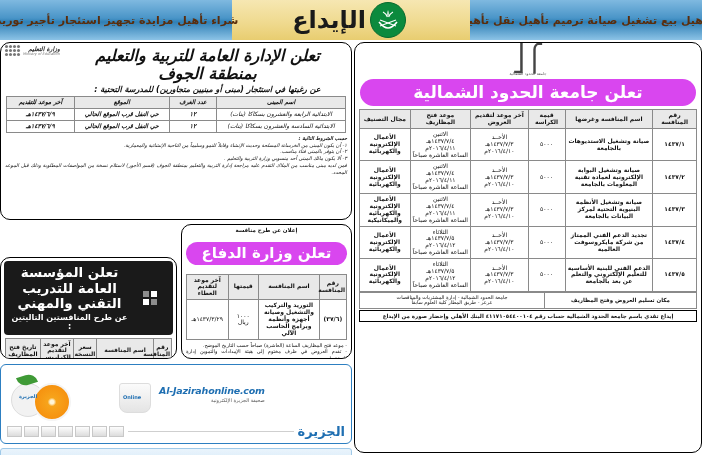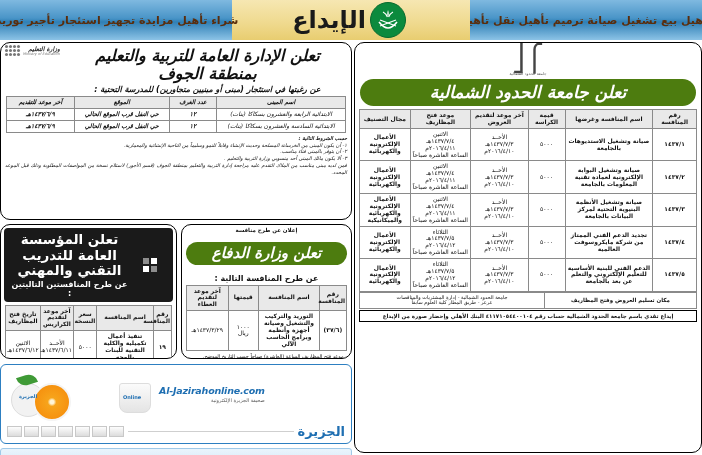--- a/index.html
+++ b/index.html
@@ -27,22 +27,22 @@
           display:flex;align-items:center;justify-content:center;
           margin:0 4px;flex:0 0 auto;border:1px solid #076a2e;}
 
   
   .col-left{position:absolute;right:0;top:42px;width:348px;height:411px;}
   .col-right{position:absolute;left:0;top:42px;width:352px;height:411px;}
 
   .box{border:1px solid #000;border-radius:10px;background:#fff;
        box-sizing:border-box;overflow:hidden;}
 
-  .blackbar{background:#4d7c0f;color:#fff;border-radius:16px;
-            text-align:center;padding:4px 6px;margin:3px 5px;font-style:italic;}
+  .blackbar{background:#d946ef;color:#fff;border-radius:16px;
+            text-align:center;padding:4px 6px;margin:3px 5px;}
   .blackbar .t1{font-size:17px;font-weight:bold;line-height:1.1;}
   .blackbar .t2{font-size:9.5px;font-weight:bold;margin-top:2px;}
 
   .hdr-flat{background:#1a1a1a;color:#fff;text-align:center;padding:4px 6px;}
   .hdr-flat .t1{font-size:13.5px;font-weight:bold;line-height:1.15;}
   .hdr-flat .t2{font-size:8px;font-weight:bold;margin-top:1px;}
 
   table{width:100%;border-collapse:collapse;table-layout:fixed;}
   th,td{border:1px solid #8a8a8a;text-align:center;vertical-align:middle;
         padding:2px 1px;line-height:1.15;}
@@ -323,21 +323,20 @@
           </div>
       </div>
     </div>
 
     <div style="display:flex;gap:4px;margin-top:4px;height:135px;">
       <div class="box" style="width:174px;">
         <div style="font-size:5.5px;text-align:center;padding-top:2px;font-weight:bold;">إعلان عن طرح منافسة</div>
         <div class="blackbar" style="margin:9px 4px;padding:3px;">
           <div class="t1" style="font-size:15px;">تعلن وزارة الدفاع</div>
         </div>
-        <div style="font-size:8px;font-weight:bold;text-align:center;margin-bottom:2px;">عن طرح المنافسة التالية :</div>
         <div style="padding:0 4px;">
           <table>
             <colgroup>
                 <col style="width:17%">
                 <col style="width:38%">
                 <col style="width:19%">
                 <col style="width:26%">
               </colgroup>
             <thead>
                 <tr id="d-head">
@@ -359,21 +358,21 @@
           </table>
         </div>
         <div class="tiny" id="d-notes">
             <div>- موعد فتح المظاريف الساعة (العاشرة) صباحاً حسب التاريخ الموضح.</div>
             <div>- تقدم العروض في ظرف مختوم إلى هيئة الإمدادات والتموين إدارة المشتريات</div>
             <div>الرياض بين مخرجي ١٠ و ١١ الدائري الشرقي ويجانب المديرية العامة للتدريب.</div>
             <div>للاستفسار: هاتف: ٤٠٧٢١٦٢/٠١١ - ٤٠٧٢١٦١/٠١١</div>
           </div>
       </div>
 
-      <div class="box" style="width:180px;">
+      <div class="box" style="width:180px;margin-top:33px;">
         <div class="hdr-flat" style="margin:3px;border-radius:4px;display:flex;align-items:center;gap:4px;">
           <div class="tvtc">
             <div class="sq">
                 <i></i>
                 <i class="d"></i>
                 <i class="d"></i>
                 <i></i>
               </div>
           </div>
           <div style="flex:1;">

